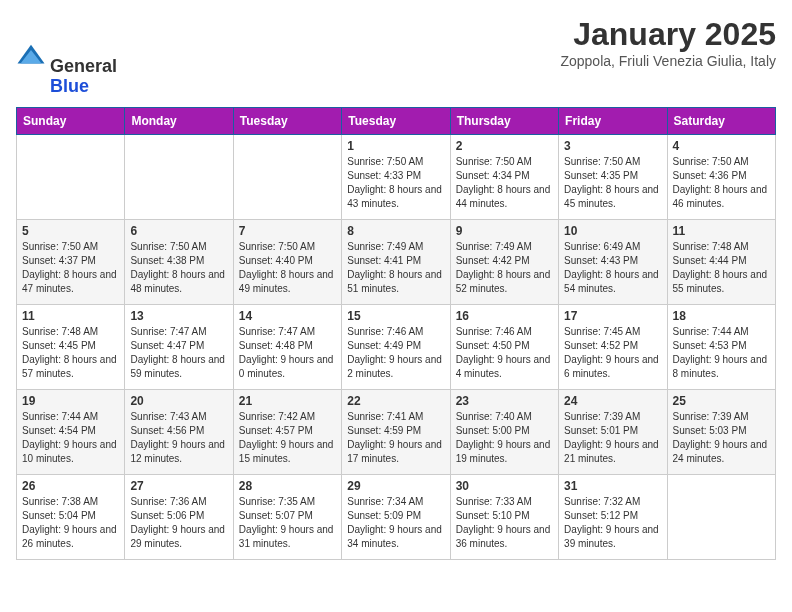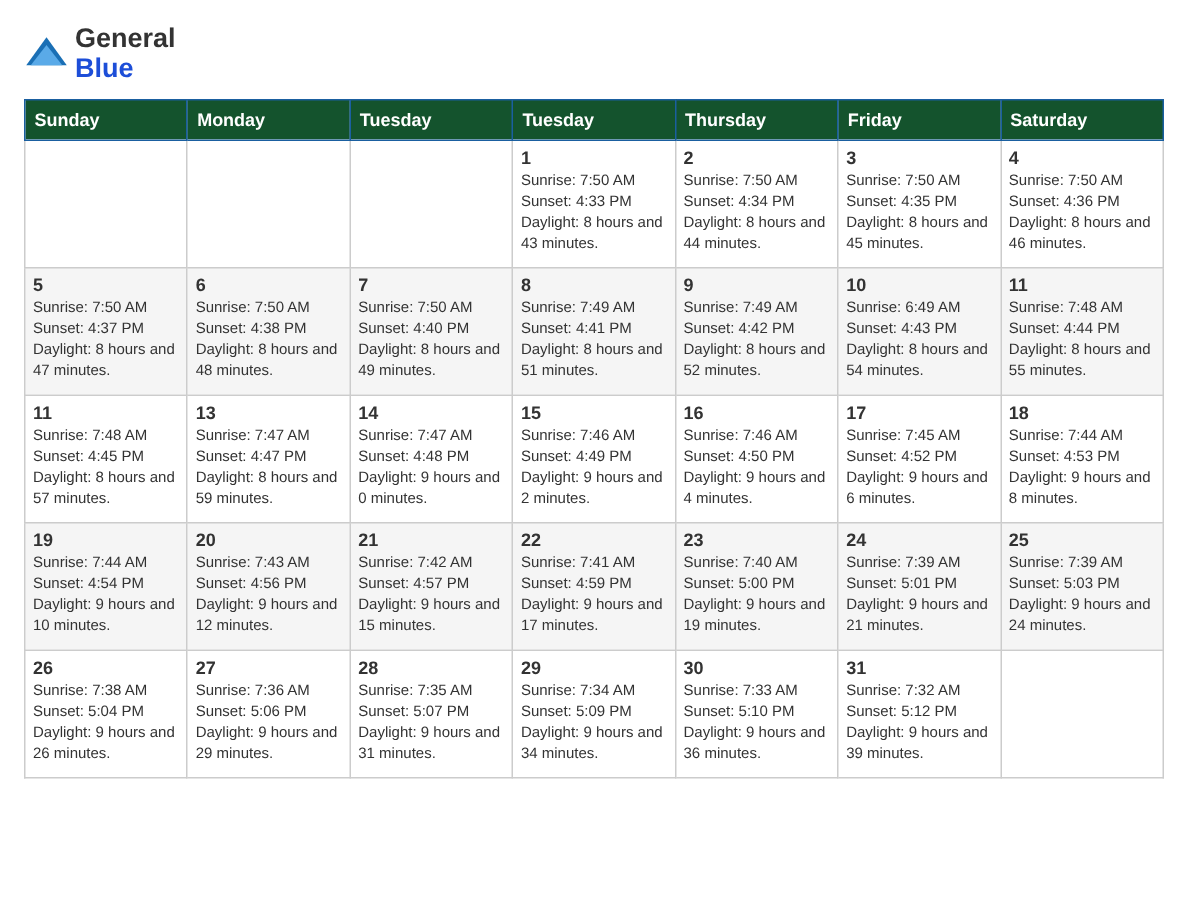--- a/index.html
+++ b/index.html
@@ -18,20 +18,21 @@
     }
     .logo {
       display: flex;
       align-items: center;
       gap: 4px;
     }
     .logo-text {
       font-size: 18px;
       font-weight: bold;
       line-height: 1.1;
+      margin-top: 41px;
     }
     .logo-text .general { color: #333; }
     .logo-text .blue { color: #1d4ed8; }
     .logo-icon {
       width: 30px;
       height: 30px;
     }
     .title-block {
       text-align: right;
     }
@@ -43,21 +44,21 @@
     .subtitle {
       font-size: 14px;
       color: #555;
     }
     table {
       width: 100%;
       border-collapse: collapse;
       font-size: 11px;
     }
     thead tr th {
-      background-color: #14532d;
+      background-color: #a21caf;
       color: #fff;
       text-align: left;
       padding: 6px 6px;
       font-size: 12px;
       font-weight: bold;
       border: 1px solid #1a5fa0;
     }
     tbody tr td {
       border: 1px solid #ccc;
       vertical-align: top;
@@ -92,20 +93,24 @@
   <div class="logo">
     <svg class="logo-icon" viewBox="0 0 40 40" xmlns="http://www.w3.org/2000/svg">
       <polygon points="20,5 38,30 2,30" fill="#1a6fb5"></polygon>
       <polygon points="20,12 34,30 6,30" fill="#5aaae8"></polygon>
     </svg>
     <div class="logo-text">
       <span class="general">General</span><br>
       <span class="blue">Blue</span>
     </div>
   </div>
+  <div class="title-block">
+    <div class="month-title">January 2025</div>
+    <div class="subtitle">Zoppola, Friuli Venezia Giulia, Italy</div>
+  </div>
 </div>
 
 <table>
   <thead>
     <tr>
     <th>Sunday</th>
         <th>Monday</th>
         <th>Tuesday</th>
         <th>Tuesday</th>
         <th>Thursday</th>

